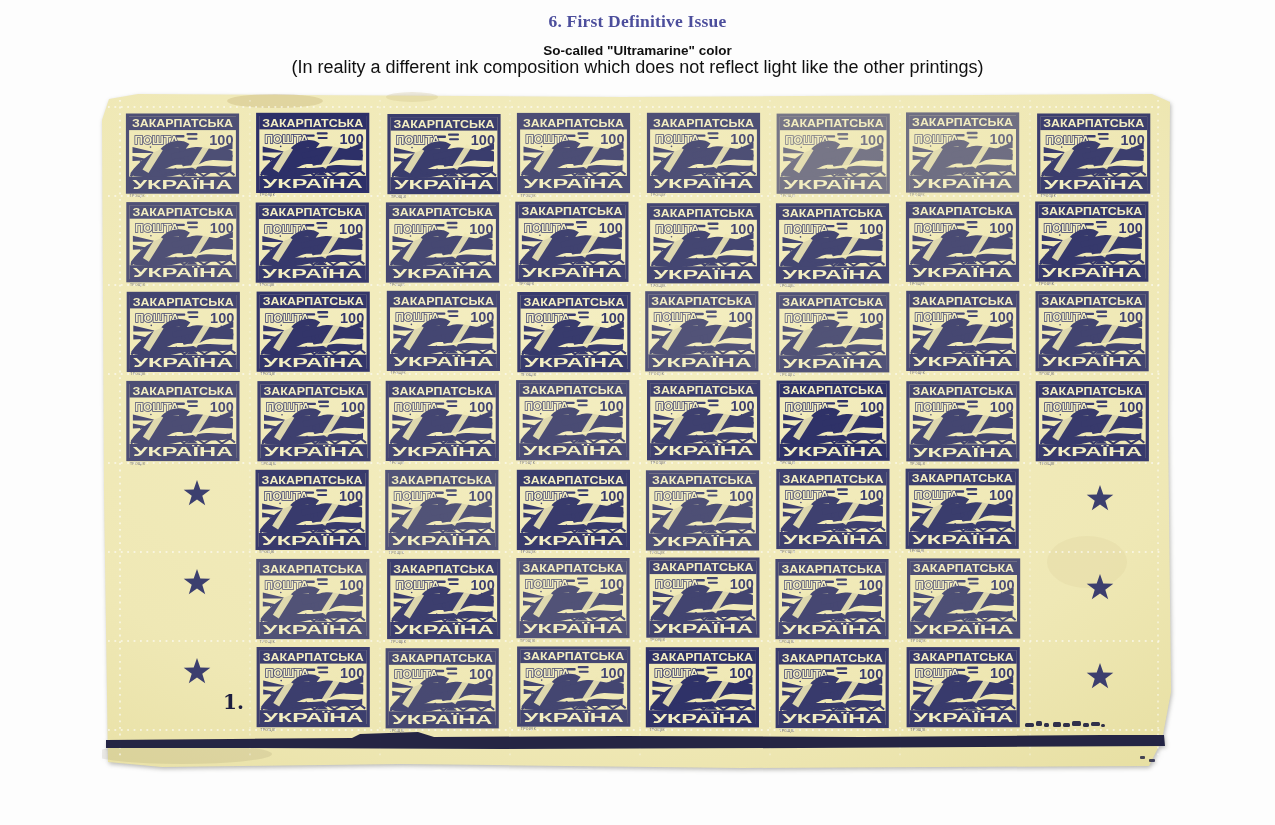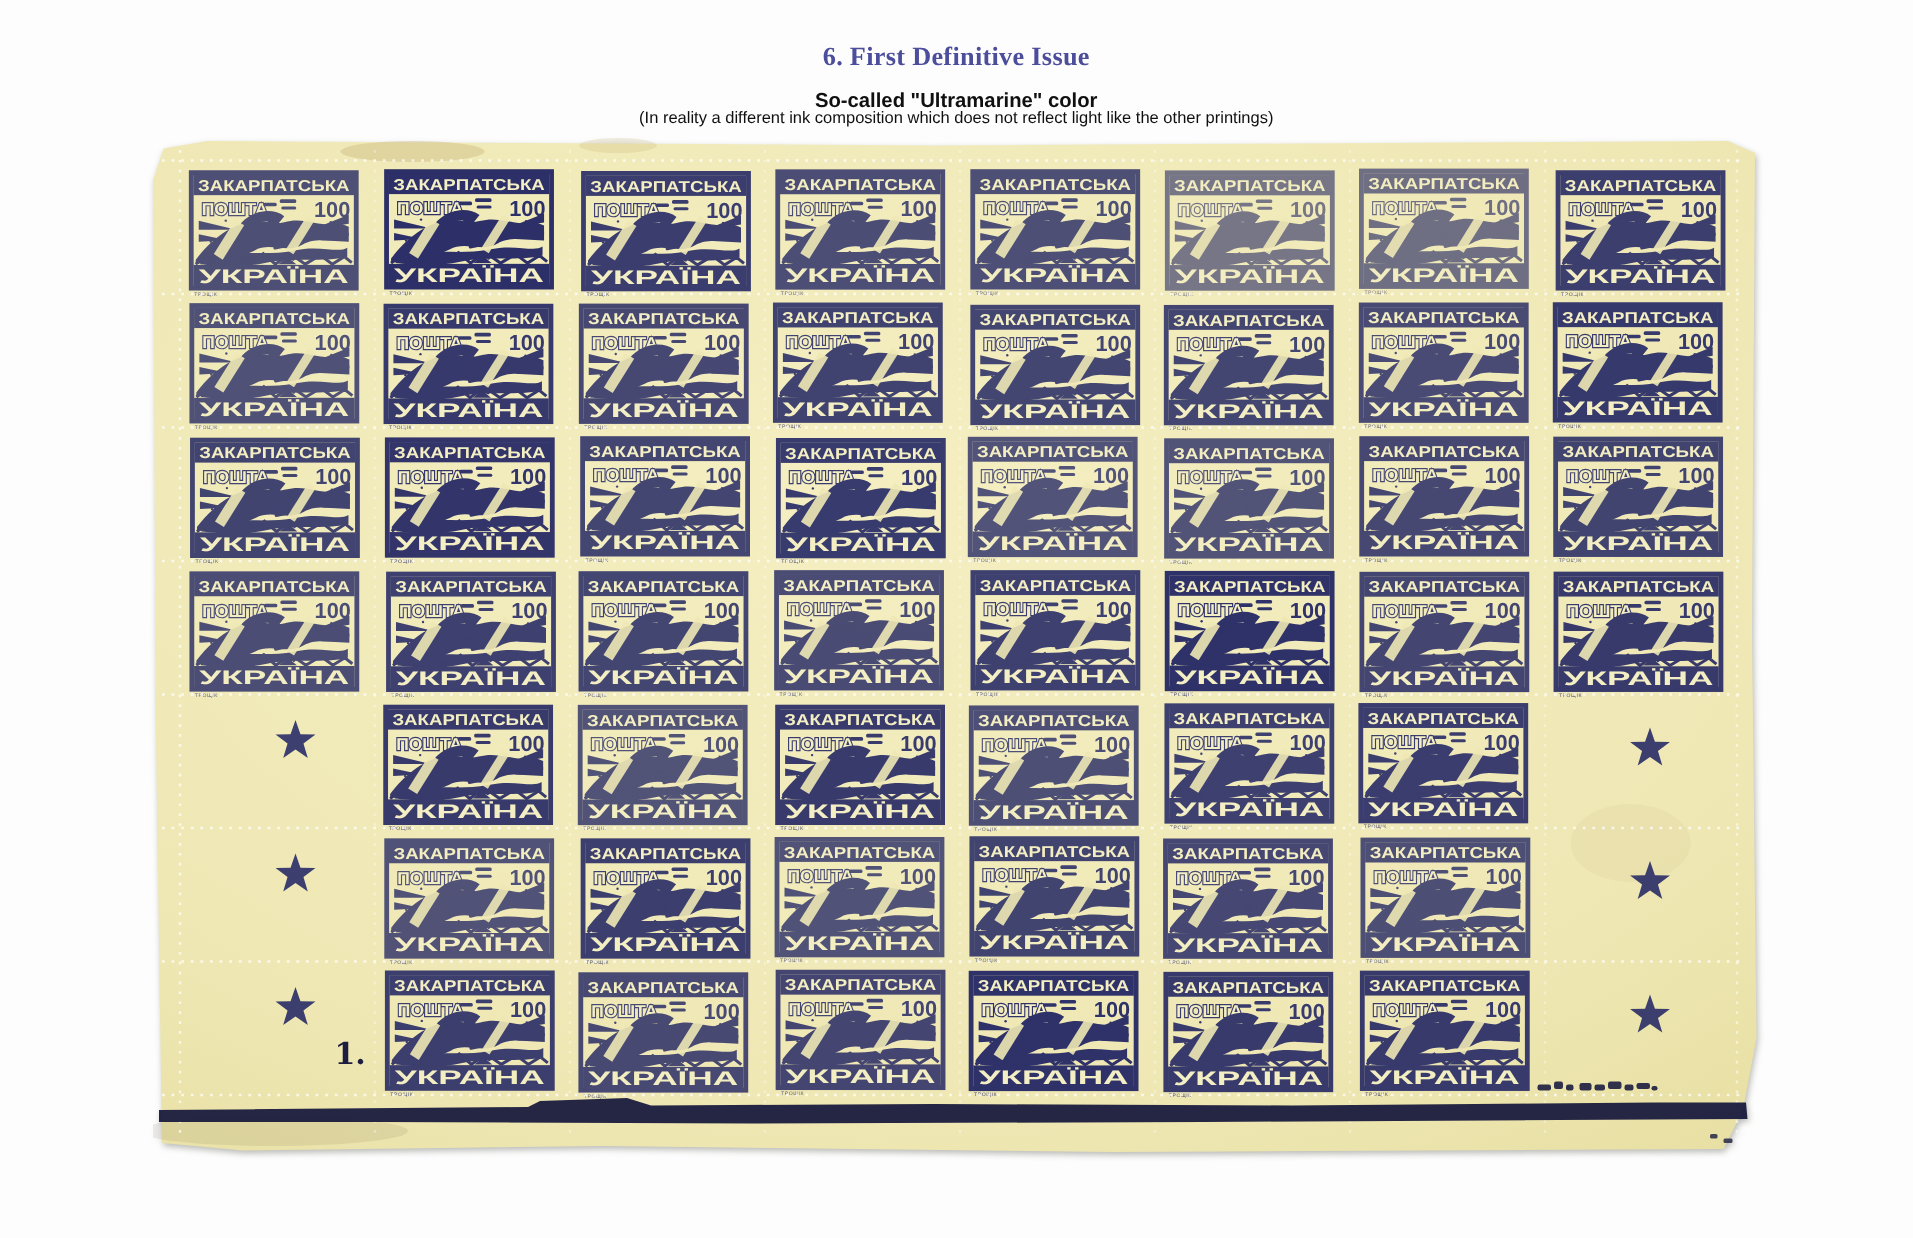--- a/index.html
+++ b/index.html
@@ -12,34 +12,34 @@
     --text_color:#101010;
   }
   html,body{margin:0;padding:0;}
   body{
     width:1275px;height:825px;overflow:hidden;
     background:var(--page_bg);
     font-family:"Liberation Sans",sans-serif;
     position:relative;
   }
   .page{position:absolute;inset:0;}
-  .hdr{position:absolute;left:0;right:0;text-align:center;margin:16px;}
+  .hdr{position:absolute;left:0;right:0;text-align:center;margin:0;}
   .title{
     top:11px;
     font-family:"Liberation Serif",serif;
     font-size:17.5px;font-weight:700;color:var(--title_color);
     letter-spacing:.2px;
   }
   .subtitle{
     top:43px;
     font-size:13.5px;font-weight:700;color:var(--text_color);
   }
   .note{
     top:57px;
-    font-size:11px;font-weight:400;color:var(--text_color);
+    font-size:18px;font-weight:400;color:var(--text_color);
   }
   .sheet-wrap{
     position:absolute;left:102px;top:92px;width:1070px;height:678px;
     filter:drop-shadow(1px 2px 2px rgba(60,60,50,.35));
   }
   svg text{user-select:none;}
 </style>
 </head>
 <body>
 

